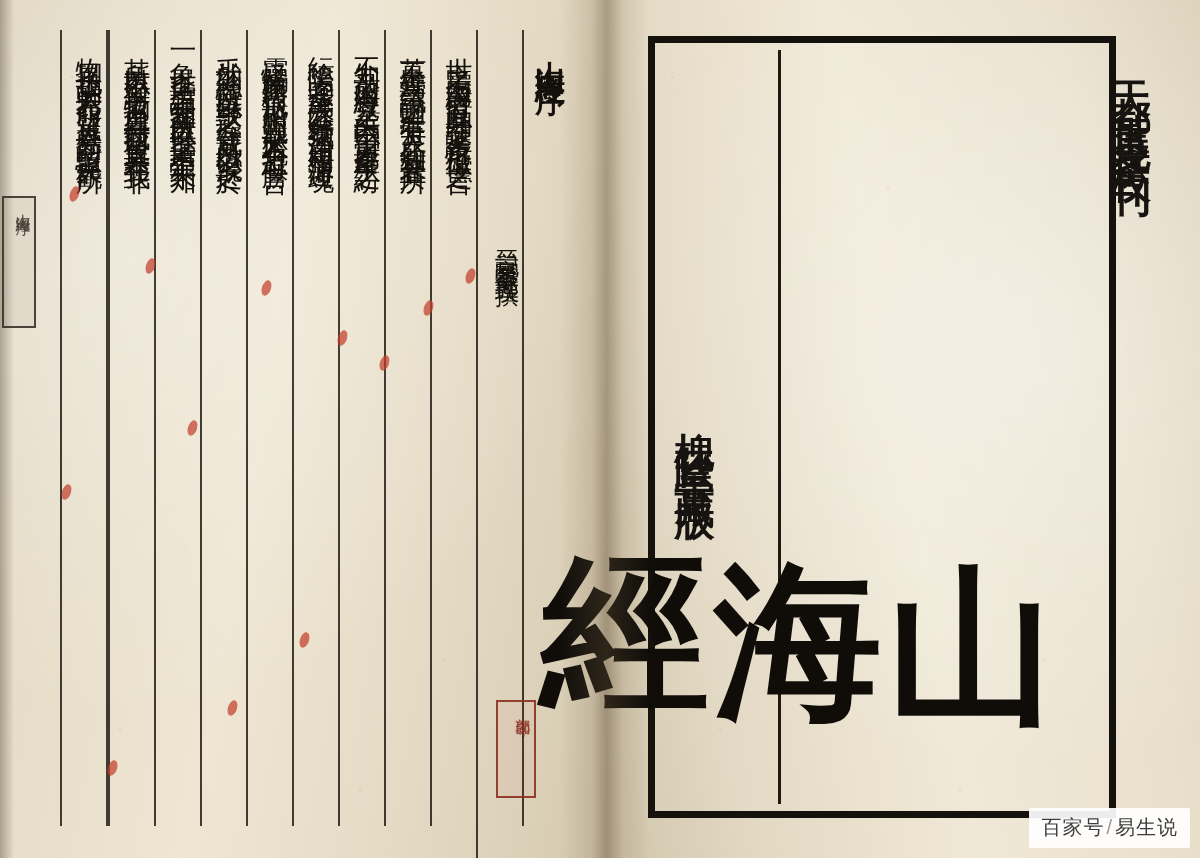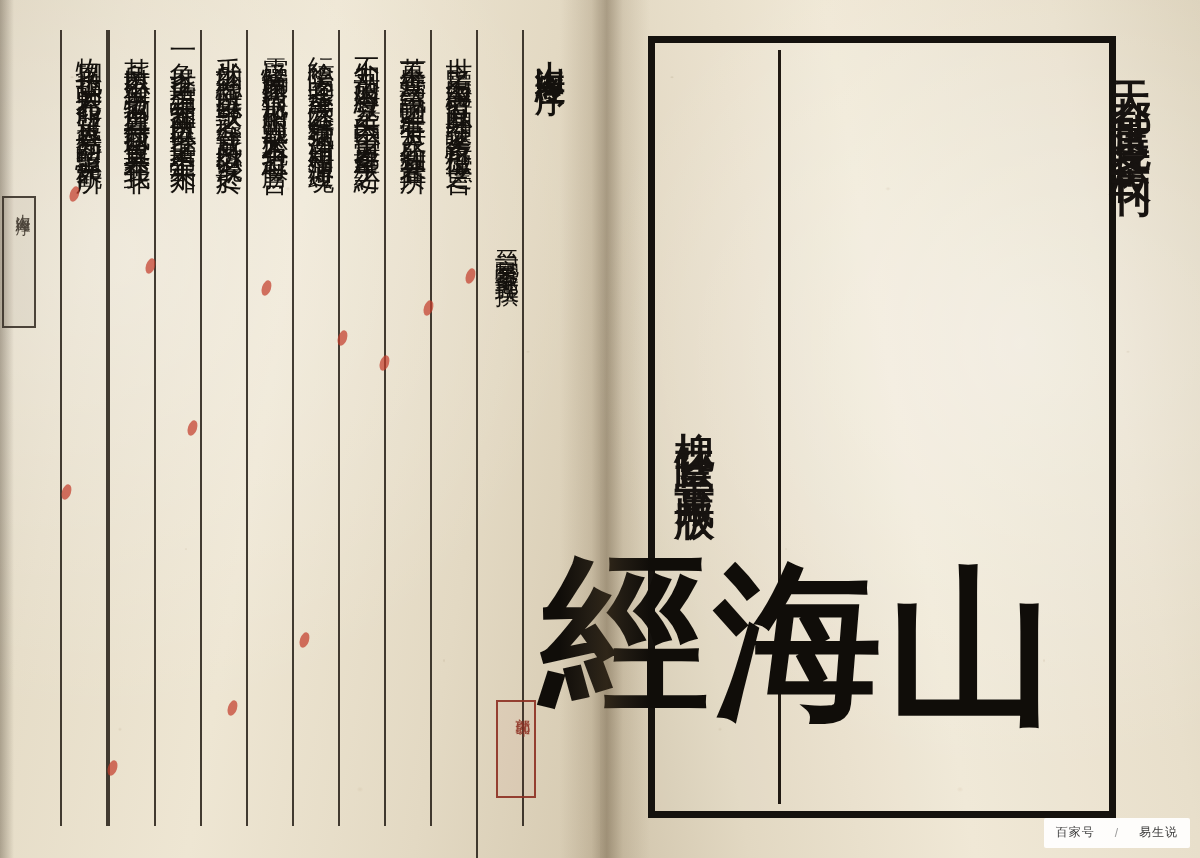--- a/index.html
+++ b/index.html
@@ -187,27 +187,27 @@
     background: linear-gradient(90deg, rgba(60,48,32,.35), rgba(60,48,32,0));
   }
 
   
   .watermark {
     position: absolute;
     right: 10px; bottom: 10px;
     background: rgba(255,255,255,.92);
     color: #3c3c3c;
     font-family: "Liberation Sans", sans-serif;
-    font-size: 12px;
+    font-size: 20px;
     padding: 6px 12px 7px;
     letter-spacing: 1px;
     border-radius: 2px;
     display: flex;
     align-items: center;
-    gap: 18px;
+    gap: 0;
   }
   .watermark .sep { color: #9a9a9a; margin: 0 2px; }
 </style>
 </head>
 <body>
 
 <div id="page">
 
   <div class="paper-left">
     <div class="speckle"></div>

